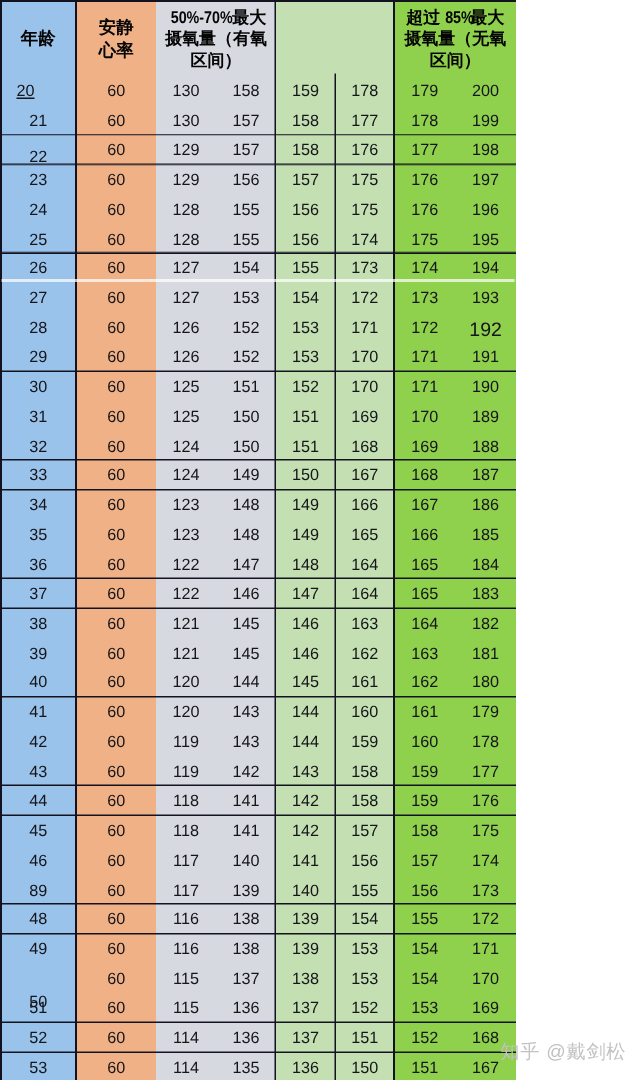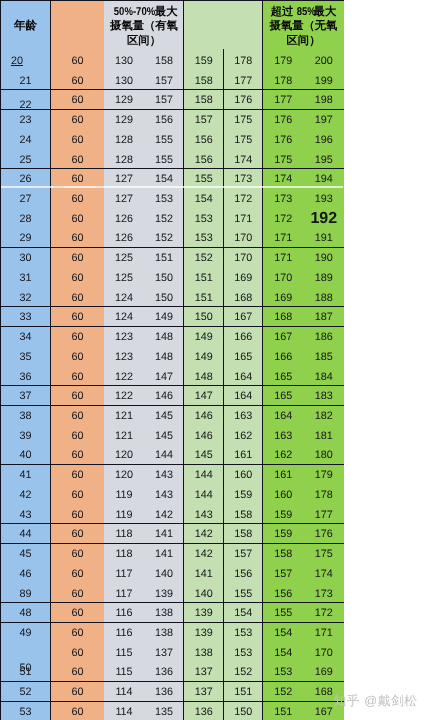--- a/index.html
+++ b/index.html
@@ -32,20 +32,24 @@
 <div id="root">
   <div class="tbl" id="tbl">
       <div class="cell" style="left:0px;top:0;width:51px;height:720px;background:#9ac3ec;"></div>
       <div class="cell" style="left:51px;top:0;width:53px;height:720px;background:#f0b186;"></div>
       <div class="cell" style="left:104px;top:0;width:80px;height:720px;background:#d6d9e0;"></div>
       <div class="cell" style="left:184px;top:0;width:79px;height:720px;background:#c4e0b2;"></div>
       <div class="cell" style="left:263px;top:0;width:81px;height:720px;background:#8fd04d;"></div>
       <div class="hdr" style="left:0px;top:18.9px;width:51px;font-size:11.6px;line-height:14.6px;">
         <span class="hdrline">年龄</span>
       </div>
+      <div class="hdr" style="left:51px;top:10.8px;width:53px;font-size:11.6px;line-height:15.4px;">
+        <span class="hdrline">安静</span>
+        <span class="hdrline">心率</span>
+      </div>
       <div class="hdr" style="left:104px;top:4.6px;width:80px;font-size:11.3px;line-height:14.7px;">
         <span class="hdrline"><span class="lat">50%-70%</span>最大</span>
         <span class="hdrline">摄氧量（有氧</span>
         <span class="hdrline">区间）</span>
       </div>
       <div class="hdr" style="left:263px;top:4.6px;width:81px;font-size:11.3px;line-height:14.7px;">
         <span class="hdrline">超过 <span class="lat">85%</span>最大</span>
         <span class="hdrline">摄氧量（无氧</span>
         <span class="hdrline">区间）</span>
       </div>
@@ -255,21 +259,21 @@
       </div>
       <div class="num" style="left:184px;top:209.24px;width:39.5px;height:19.73px;font-size:10.8px;">
         <span>153</span>
       </div>
       <div class="num" style="left:223.5px;top:209.24px;width:39.5px;height:19.73px;font-size:10.8px;">
         <span>171</span>
       </div>
       <div class="num" style="left:263px;top:209.24px;width:40.5px;height:19.73px;font-size:10.8px;">
         <span>172</span>
       </div>
-      <div class="num" style="left:303.5px;top:209.24px;width:40.5px;height:19.73px;font-size:16px;font-weight:bold;">
+      <div class="num" style="left:303.5px;top:209.24px;width:40.5px;height:19.73px;font-size:13px;">
         <span>192</span>
       </div>
       <div class="num" style="left:0px;top:228.97px;width:51px;height:19.73px;font-size:10.8px;">
         <span>29</span>
       </div>
       <div class="num" style="left:51px;top:228.97px;width:53px;height:19.73px;font-size:10.8px;">
         <span>60</span>
       </div>
       <div class="num" style="left:104px;top:228.97px;width:40px;height:19.73px;font-size:10.8px;">
         <span>126</span>

